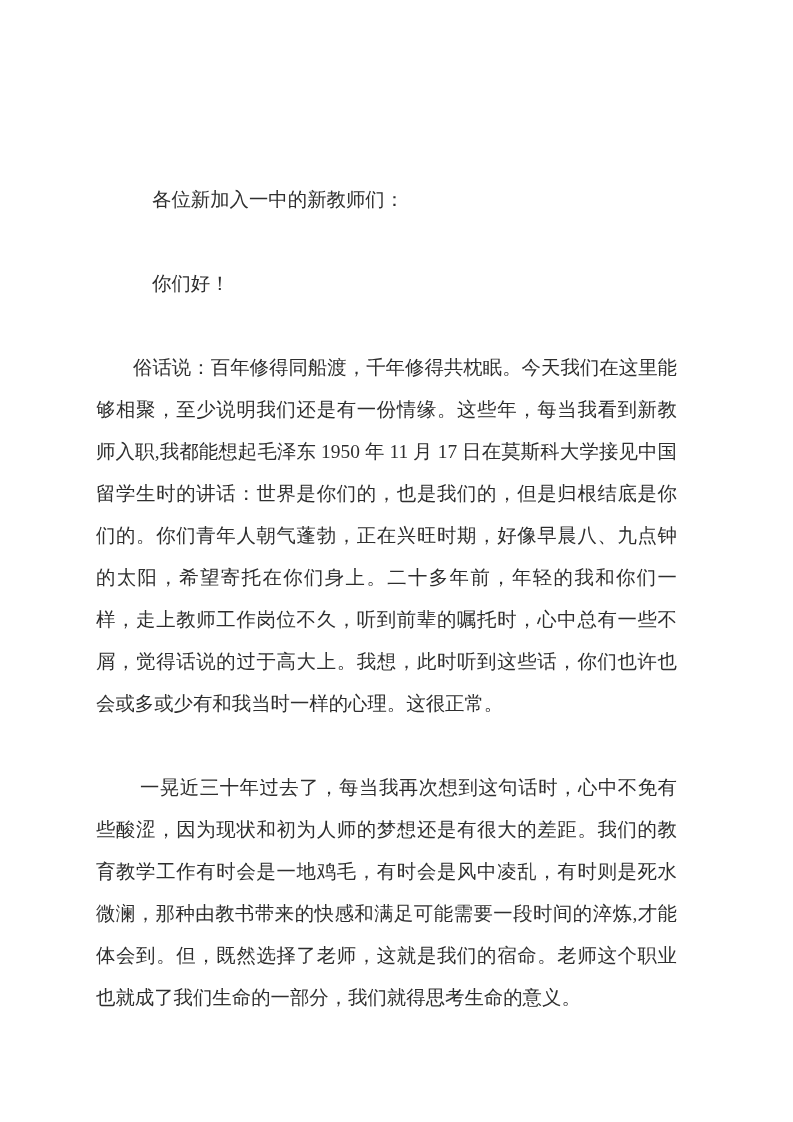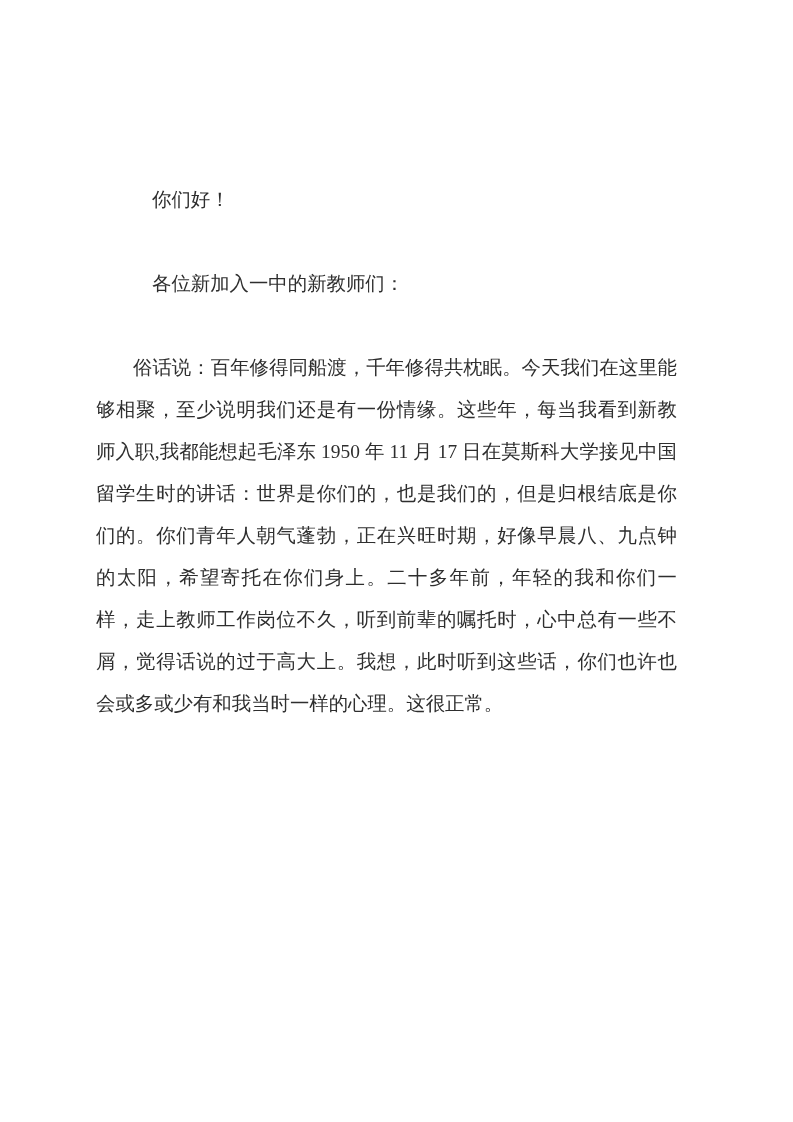--- a/index.html
+++ b/index.html
@@ -44,17 +44,18 @@
   .para:nth-of-type(2) { text-indent: 56px; }
   .para:nth-of-type(4) { text-indent: 44px; }
   .para:last-of-type { margin-bottom: 0; }
 </style>
 </head>
 <body>
 
 <div class="page">
   <div class="text-block" id="paragraph-container">
 
-  <p class="para">你们好！</p>
-      <p class="para">各位新加入一中的新教师们：</p>
+  <p class="para">各位新加入一中的新教师们：</p>
+      <p class="para">你们好！</p>
       <p class="para">俗话说：百年修得同船渡，千年修得共枕眠。今天我们在这里能够相聚，至少说明我们还是有一份情缘。这些年，每当我看到新教师入职,我都能想起毛泽东 1950 年 11 月 17 日在莫斯科大学接见中国留学生时的讲话：世界是你们的，也是我们的，但是归根结底是你们的。你们青年人朝气蓬勃，正在兴旺时期，好像早晨八、九点钟的太阳，希望寄托在你们身上。二十多年前，年轻的我和你们一样，走上教师工作岗位不久，听到前辈的嘱托时，心中总有一些不屑，觉得话说的过于高大上。我想，此时听到这些话，你们也许也会或多或少有和我当时一样的心理。这很正常。</p>
+      <p class="para">一晃近三十年过去了，每当我再次想到这句话时，心中不免有些酸涩，因为现状和初为人师的梦想还是有很大的差距。我们的教育教学工作有时会是一地鸡毛，有时会是风中凌乱，有时则是死水微澜，那种由教书带来的快感和满足可能需要一段时间的淬炼,才能体会到。但，既然选择了老师，这就是我们的宿命。老师这个职业也就成了我们生命的一部分，我们就得思考生命的意义。</p>
     </div>
 </div>
 
 </body></html>

